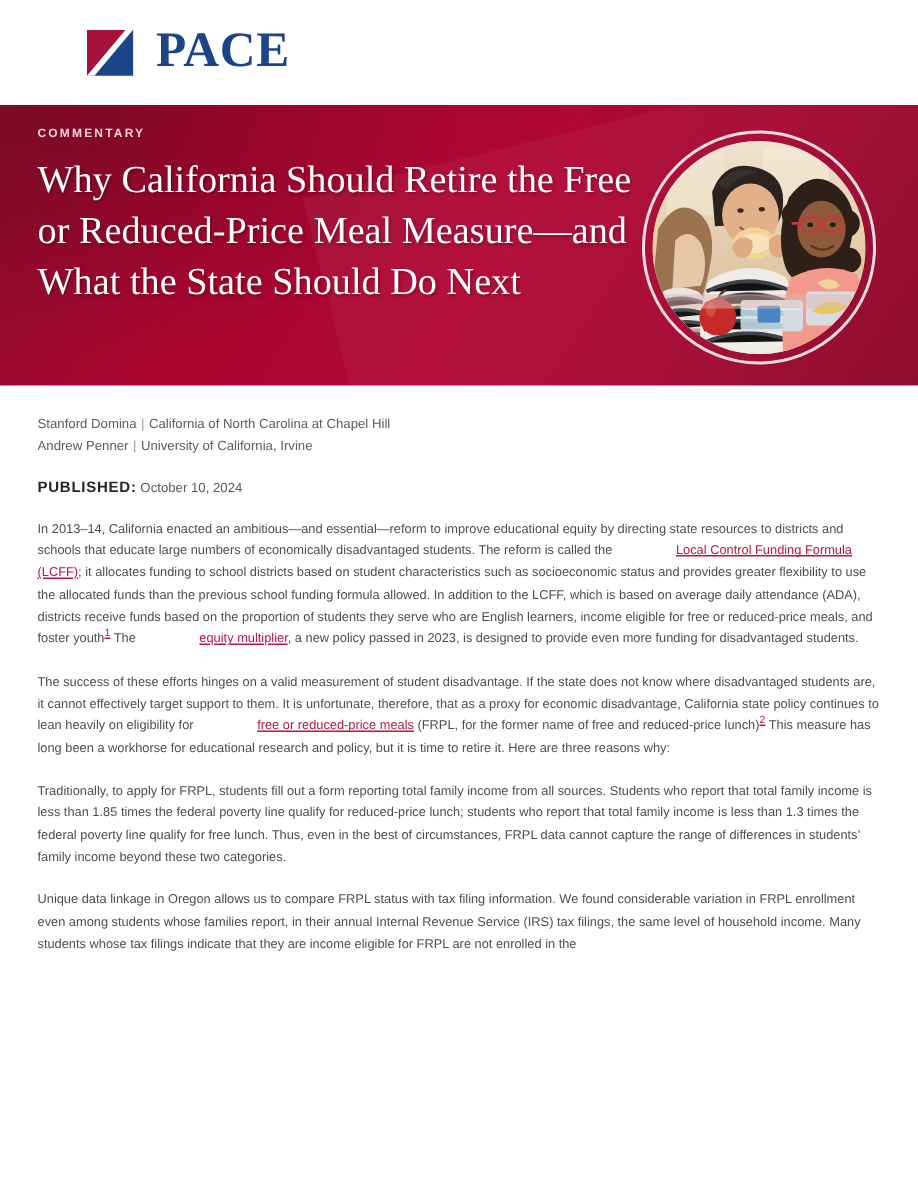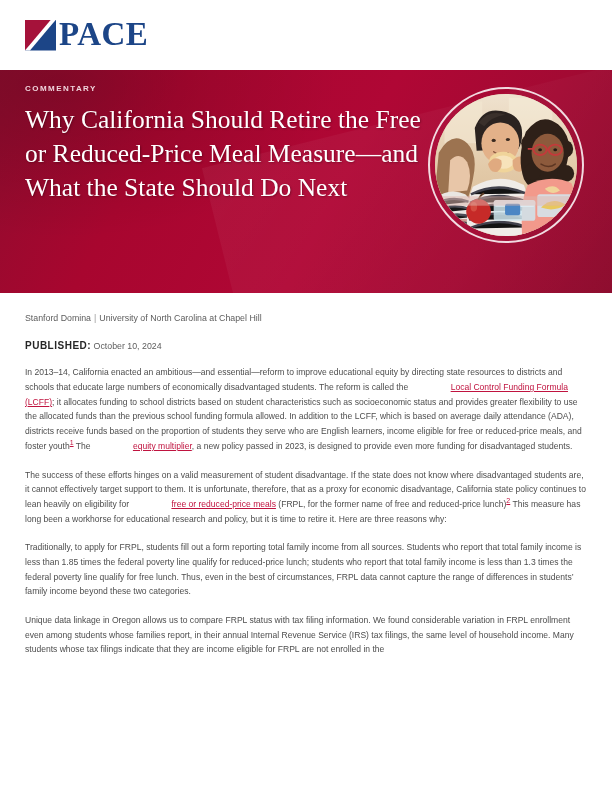--- a/index.html
+++ b/index.html
@@ -21,21 +21,22 @@
     height: 70px;
     background: #ffffff;
     display: flex;
     align-items: center;
     padding-left: 25px;
     box-sizing: border-box;
   }
   .logo {
     display: flex;
     align-items: center;
-    gap: 3px;
+    gap: 15px;
+    margin-left: 33px;
   }
   .logo-mark {
     width: 31px;
     height: 31px;
     position: relative;
     overflow: hidden;
     flex: 0 0 auto;
   }
   .logo-mark .tri-red {
     position: absolute;
@@ -61,21 +62,21 @@
     font-size: 33px;
     letter-spacing: 0.5px;
     color: #1c4587;
     line-height: 1;
     padding-bottom: 2px;
   }
 
   
   .hero {
     position: relative;
-    height: 223px;
+    height: 187px;
     background:
       linear-gradient(118deg, #8f0c2e 0%, #a8062f 26%, #b00735 55%, #a30a33 78%, #8d0b2d 100%);
     overflow: hidden;
     box-sizing: border-box;
     padding: 14px 25px 0 25px;
   }
   .hero-sheen {
     position: absolute;
     right: -40px;
     bottom: -120px;
@@ -302,21 +303,24 @@
         <rect x="0" y="108" width="150" height="10" fill="#e0b6ad" opacity="0.5"></rect>
       </svg>
     </div>
   </div>
 </div>
 
 <div class="content">
 
   <div>
     <p class="author-line">
-      <span>Stanford Domina</span><span class="author-sep">|</span><span>University of North Carolina at Chapel Hill</span>
+      <span>Stanford Domina</span><span class="author-sep">|</span><span>California of North Carolina at Chapel Hill</span>
+    </p>
+    <p class="author-line">
+      <span>Andrew Penner</span><span class="author-sep">|</span><span>University of California, Irvine</span>
     </p>
   </div>
 
   <p class="published">
     <b>PUBLISHED:</b>
     <span>October 10, 2024</span>
   </p>
 
   <p class="body-copy">
     <span>In 2013–14, California enacted an ambitious—and essential—reform to improve educational equity by directing state resources to districts and schools that educate large numbers of economically disadvantaged students. The reform is called the </span><a class="inline-link" href="#">Local Control Funding Formula (LCFF)</a><span>; it allocates funding to school districts based on student characteristics such as socioeconomic status and provides greater flexibility to use the allocated funds than the previous school funding formula allowed. In addition to the LCFF, which is based on average daily attendance (ADA), districts receive funds based on the proportion of students they serve who are English learners, income eligible for free or reduced-price meals, and foster youth</span><sup class="fn">1</sup><span> The </span><a class="inline-link" href="#">equity multiplier</a><span>, a new policy passed in 2023, is designed to provide even more funding for disadvantaged students.</span>

